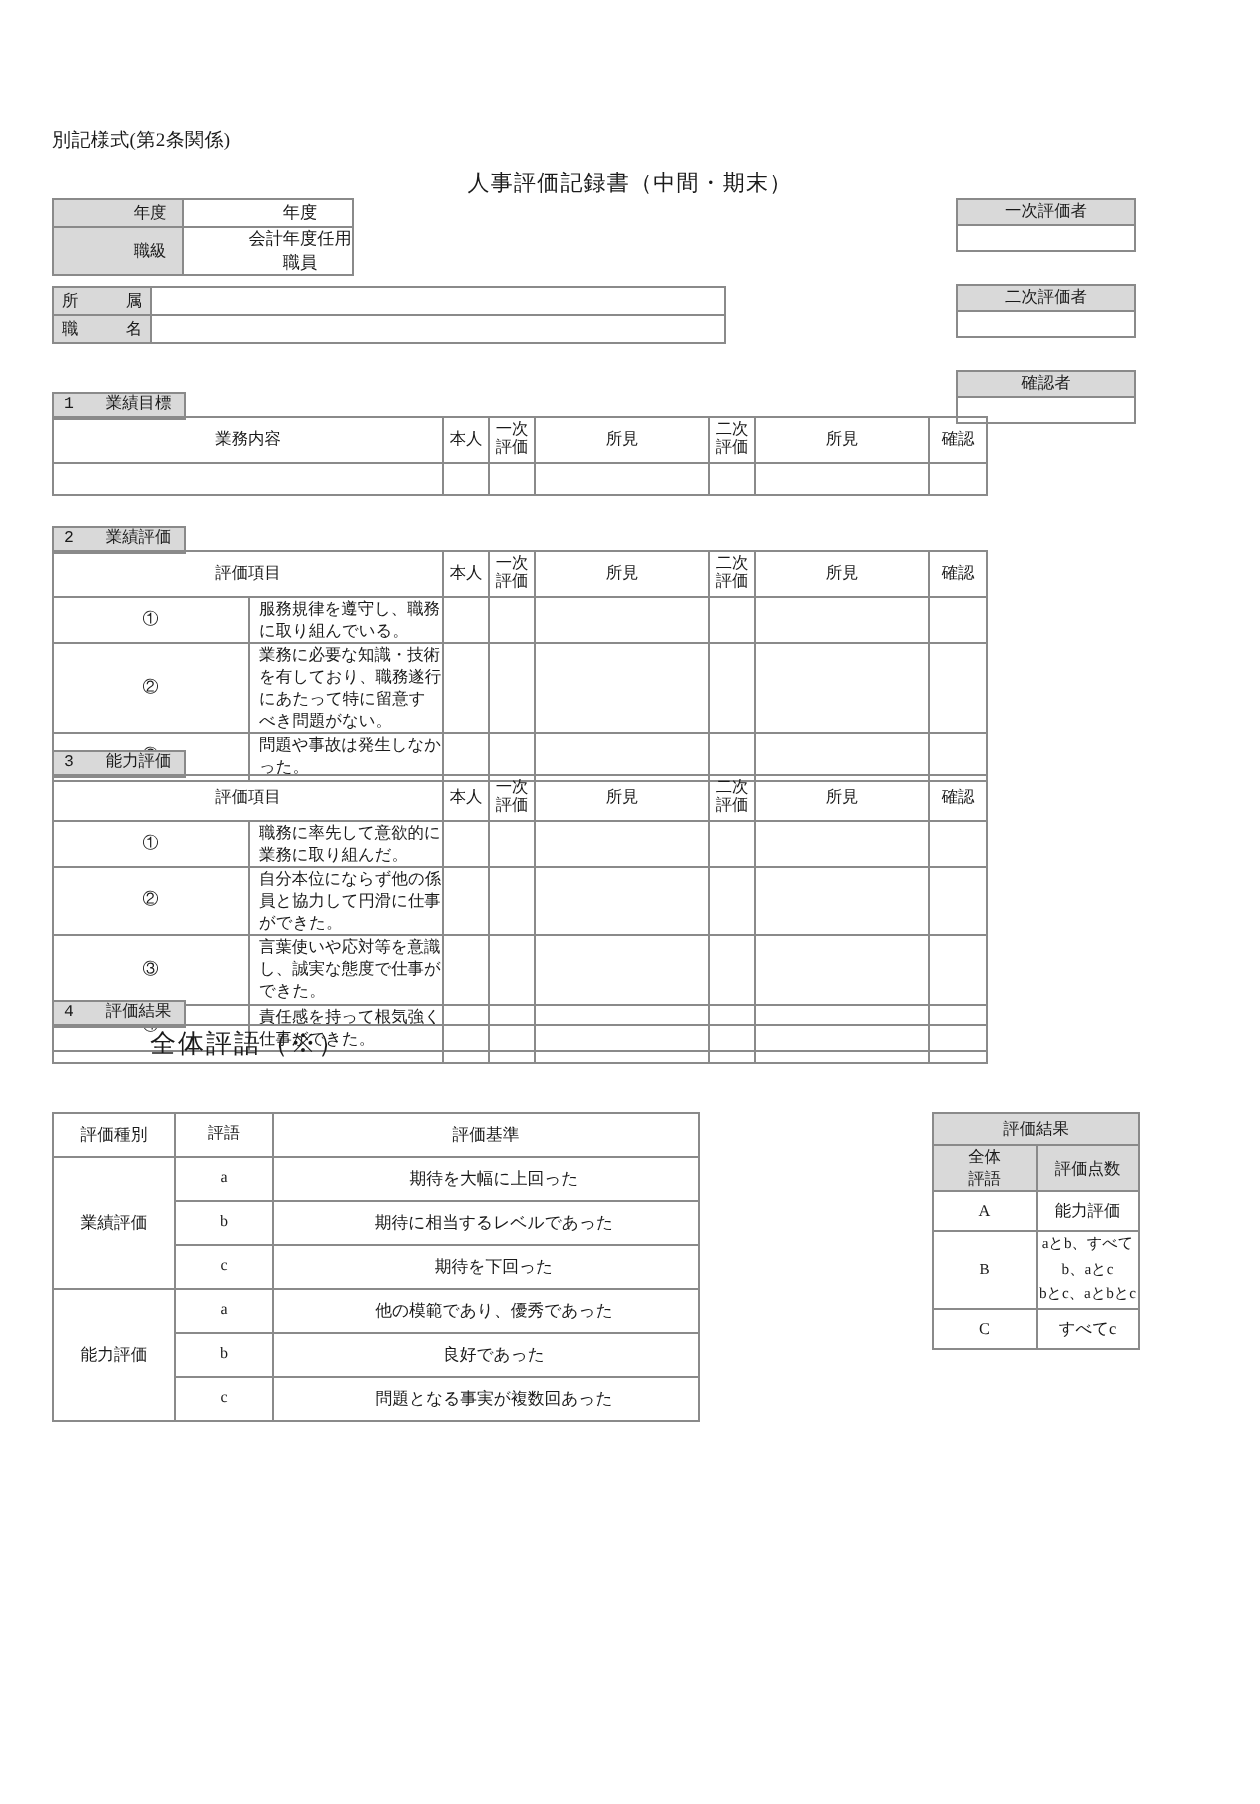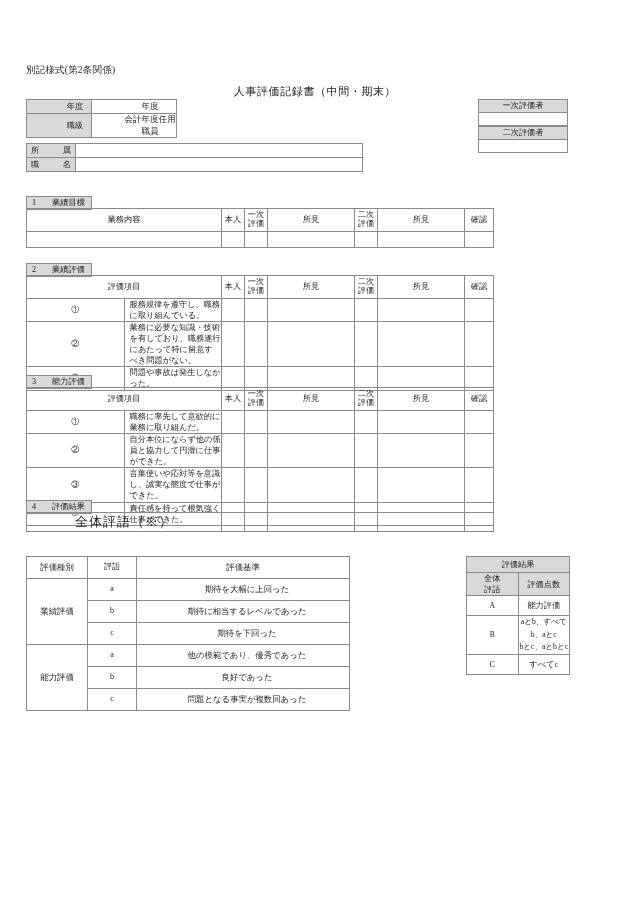--- a/index.html
+++ b/index.html
@@ -71,21 +71,21 @@
     text-align: center;
     font-size: 8.6px;
   }
 
   
   .eval-stack {
     position: absolute;
     left: 478px; top: 99px;
     width: 90px;
   }
-  .eval-pair { margin-bottom: 0; }
+  .eval-pair { margin-bottom: 16px; }
   .eval-pair table { width: 90px; }
   .eval-pair td { height: 12px; text-align: center; font-size: 8.2px; }
 
   
   .aff-table {
     position: absolute;
     left: 26px; top: 143px;
     width: 337px;
   }
   .aff-table td { height: 13px; }
@@ -100,20 +100,21 @@
   
   .sec-tab {
     display: inline-block;
     border: 1px solid #8a8a8a;
     background: #d9d9d9;
     font-size: 8.2px;
     height: 12px;
     line-height: 12px;
     padding: 0 6px 0 5px;
     white-space: nowrap;
+    font-family: Liberation Mono, monospace;
   }
   .sec-tab .num { margin-right: 16px; }
 
   
   .grid { width: 468px; }
   .grid td { height: 15px; }
   .grid .c-head { text-align: center; }
   .grid .c-no {
     width: 18px;
     text-align: center;
@@ -211,20 +212,32 @@
           <tbody>
         <tr>
               <td class="gray">二次評価者</td>
             </tr>
         <tr>
               <td></td>
             </tr>
       </tbody>
         </table>
     </div>
+    <div class="eval-pair">
+      <table>
+          <tbody>
+        <tr>
+              <td class="gray">確認者</td>
+            </tr>
+        <tr>
+              <td></td>
+            </tr>
+      </tbody>
+        </table>
+    </div>
   </div>
 
   <table class="aff-table">
     <tbody>
       <tr>
         <td class="lbl gray">所属</td>
         <td></td>
       </tr>
       <tr>
         <td class="lbl gray">職名</td>

